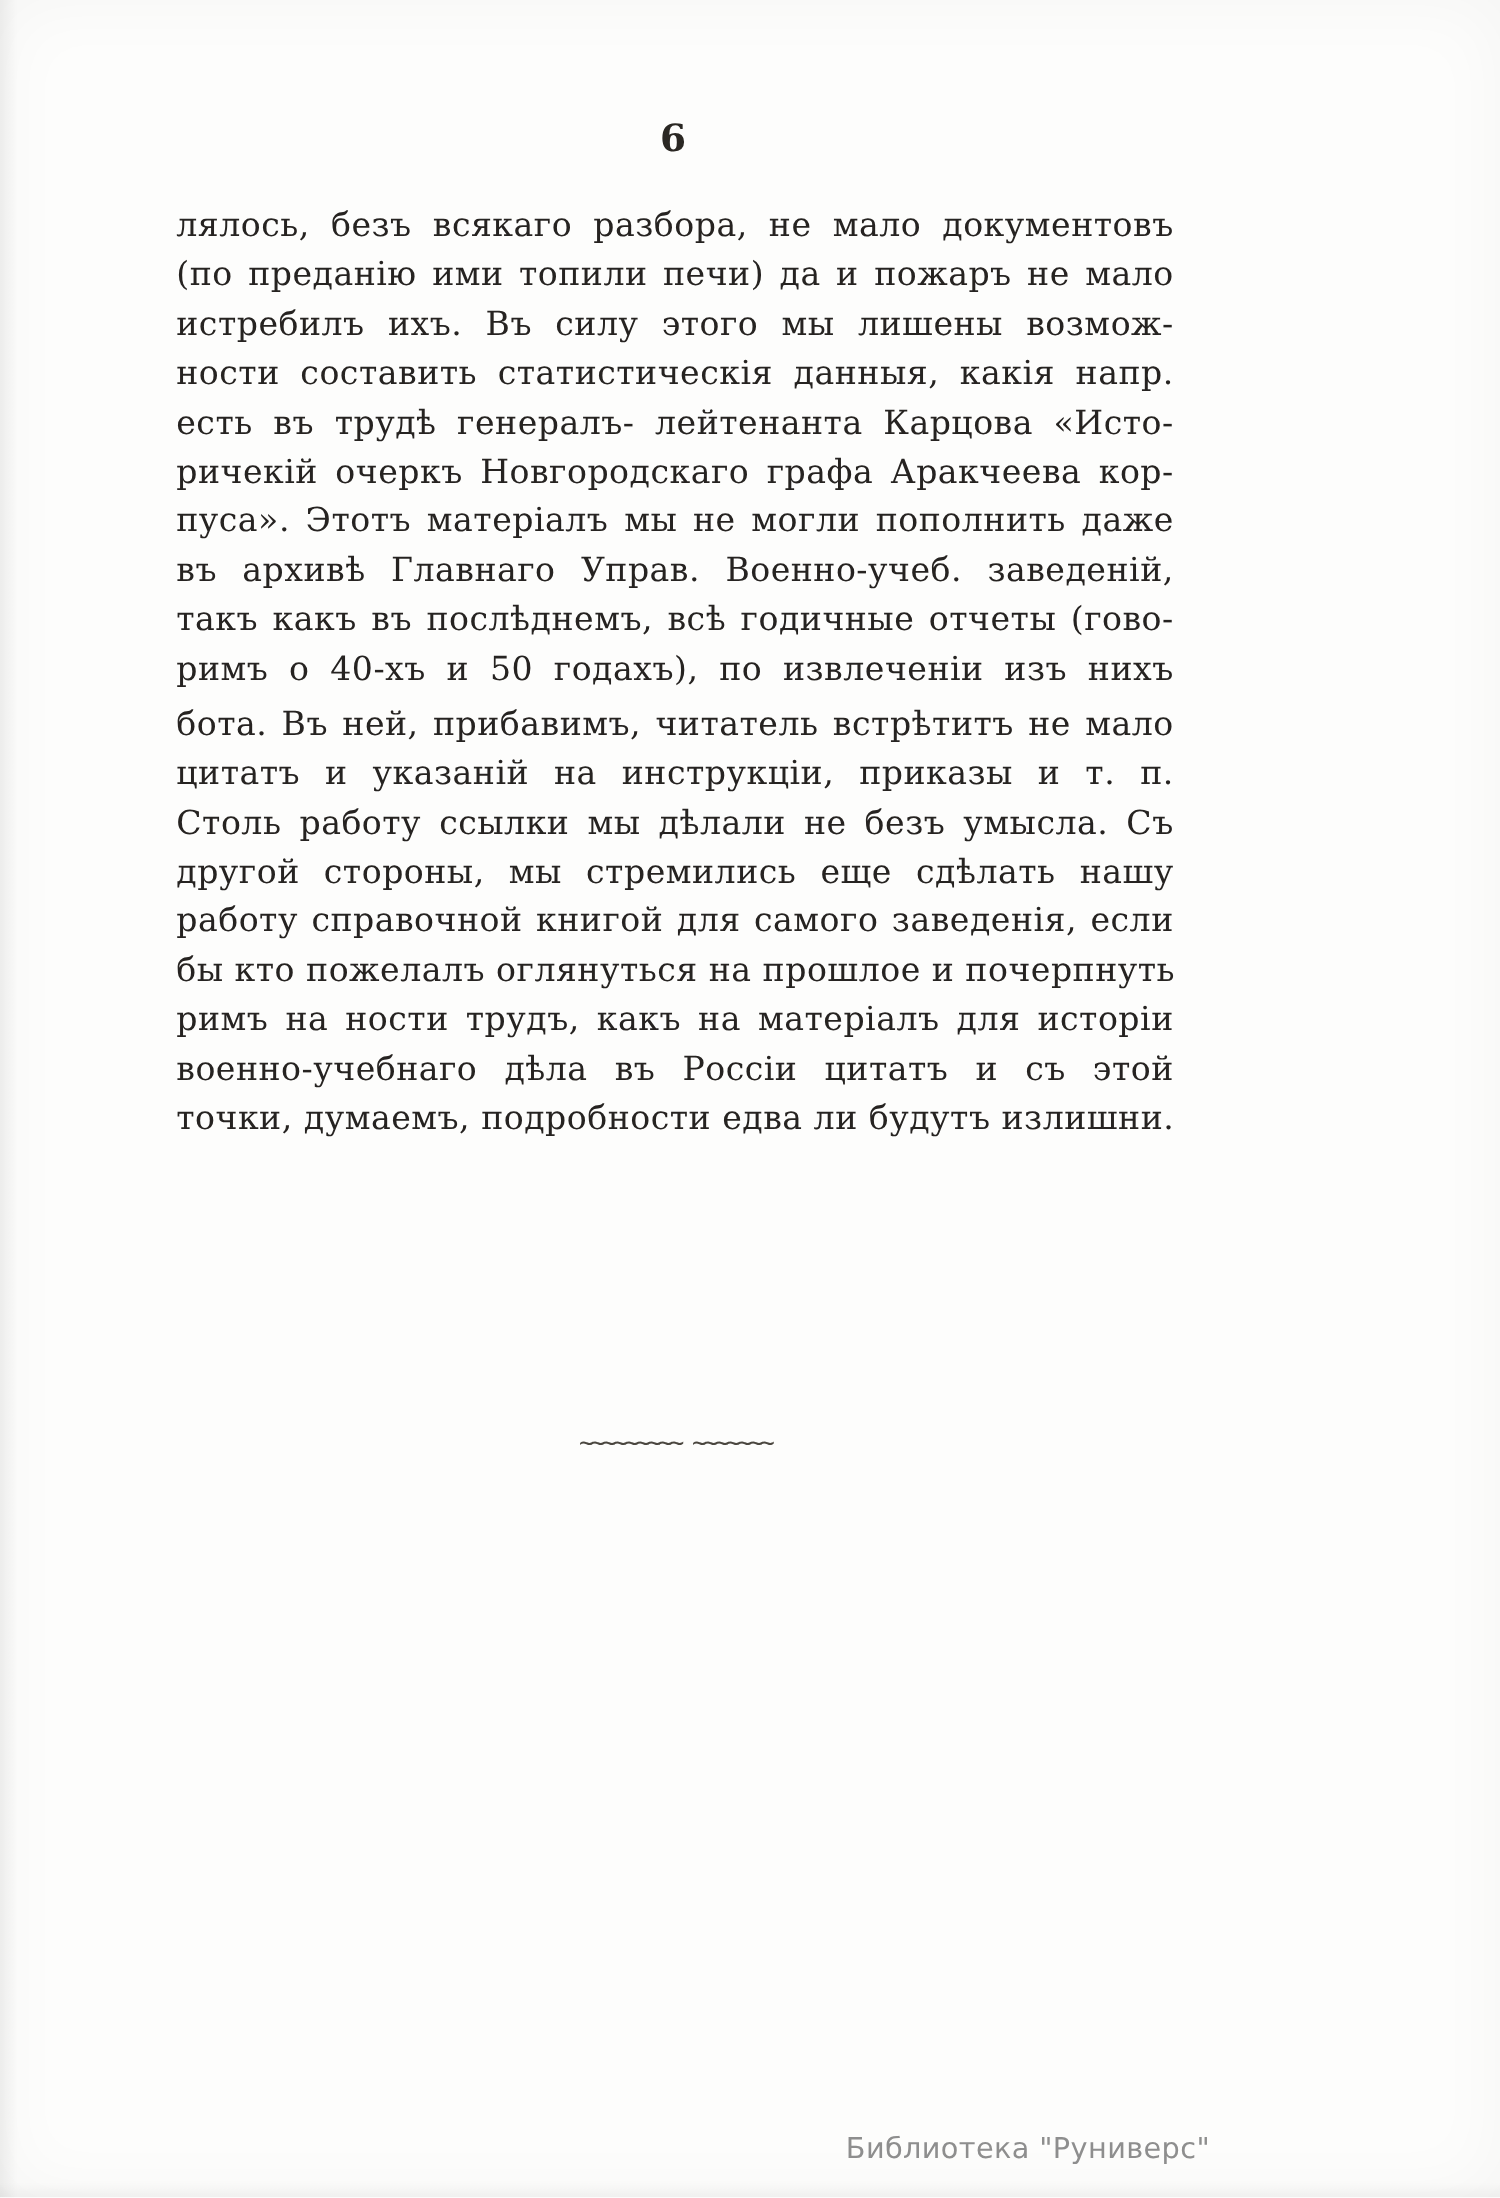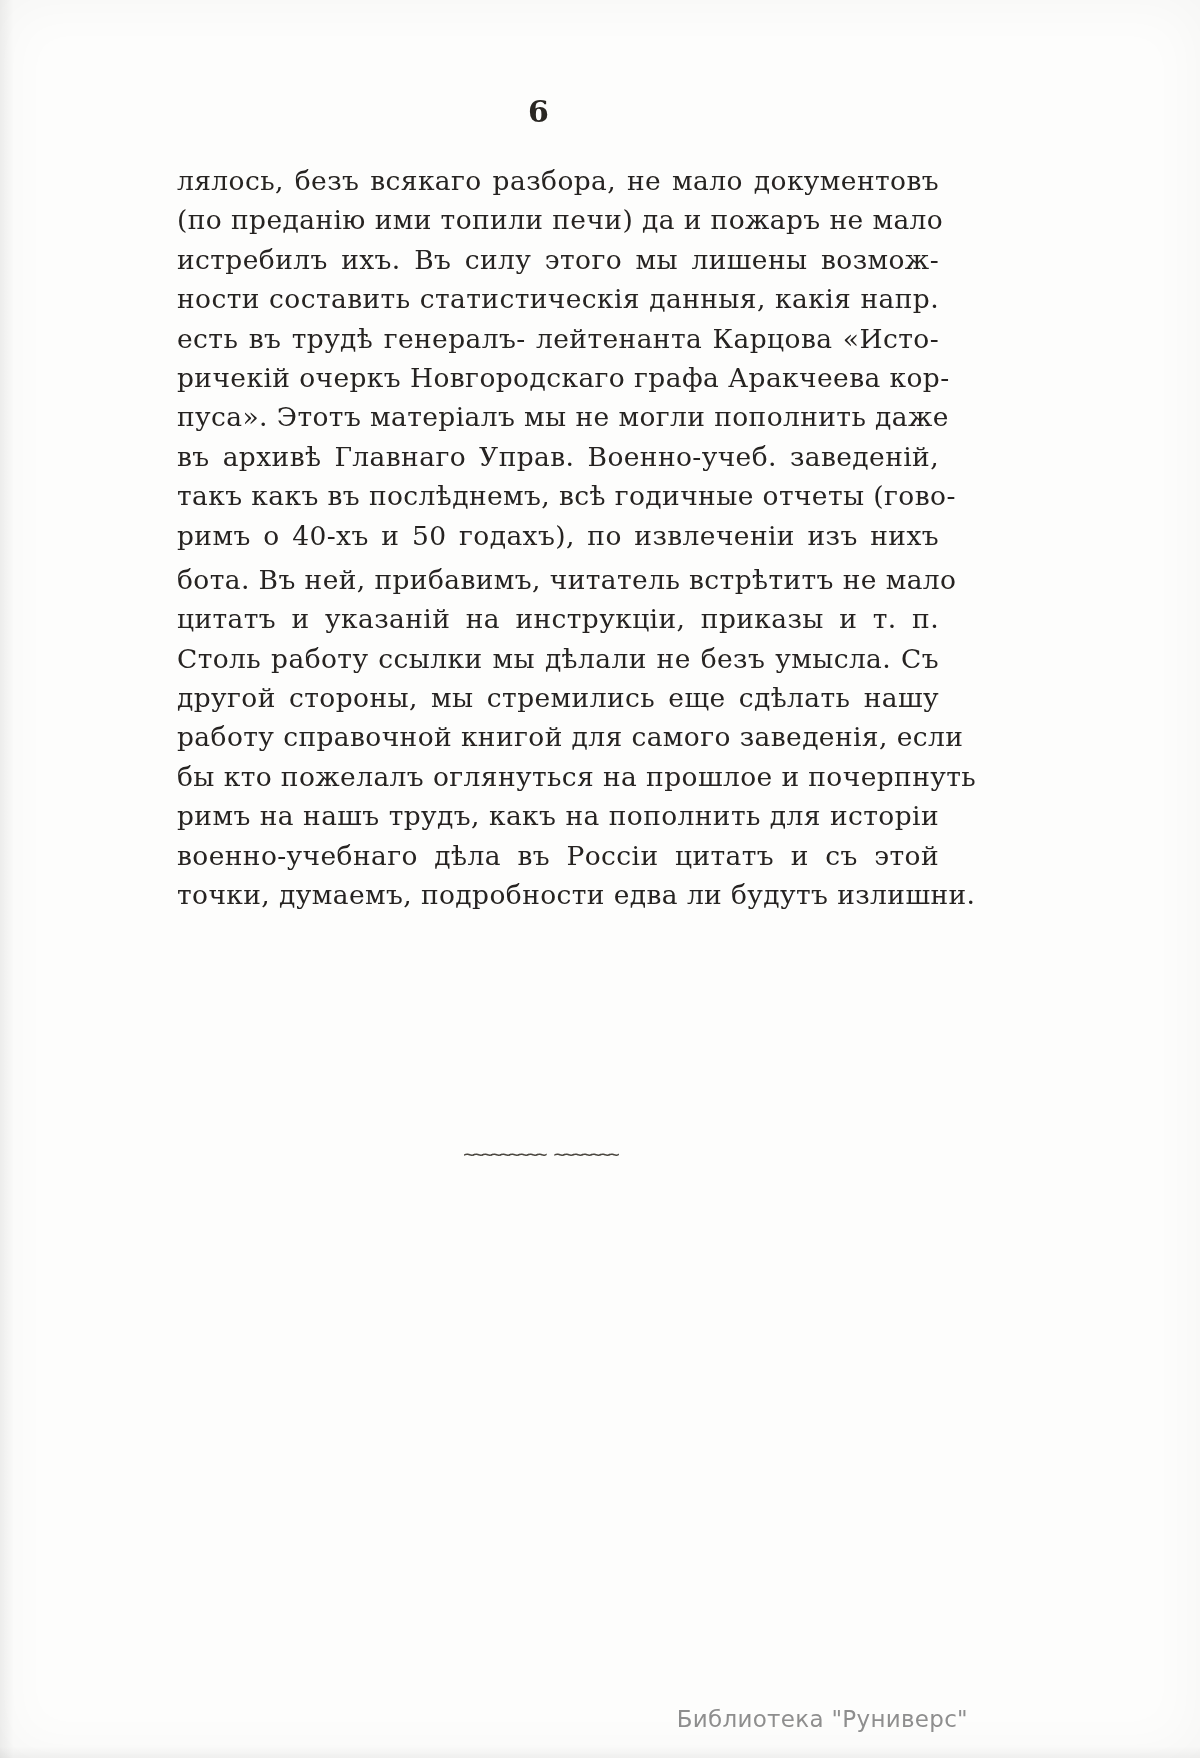--- a/index.html
+++ b/index.html
@@ -59,21 +59,20 @@
   .paragraph + .paragraph {
     margin-top: 5px;
   }
   .line {
     height: 39.4px;
     line-height: 39.4px;
     text-align: justify;
     text-align-last: justify;
     white-space: nowrap;
     overflow: visible;
-    margin-left: 36px;
   }
   .line.indent {
     padding-left: 40px;
   }
   .divider {
     position: absolute;
     top: 1142px;
     left: 141px;
     width: 798px;
     text-align: center;
@@ -115,21 +114,21 @@
       <div class="line">римъ о 40-хъ и 50 годахъ), по извлеченіи изъ нихъ</div>
     </div>
 
     <div class="paragraph">
       <div class="line">бота. Въ ней, прибавимъ, читатель встрѣтитъ не мало</div>
       <div class="line">цитатъ и указаній на инструкціи, приказы и т. п.</div>
       <div class="line">Столь работу ссылки мы дѣлали не безъ умысла. Съ</div>
       <div class="line">другой стороны, мы стремились еще сдѣлать нашу</div>
       <div class="line">работу справочной книгой для самого заведенія, если</div>
       <div class="line">бы кто пожелалъ оглянуться на прошлое и почерпнуть</div>
-      <div class="line">римъ на нашъ трудъ, какъ на пополнить для исторіи</div>
+      <div class="line">римъ на ности трудъ, какъ на матеріалъ для исторіи</div>
       <div class="line">военно-учебнаго дѣла въ Россіи цитатъ и съ этой</div>
       <div class="line">точки, думаемъ, подробности едва ли будутъ излишни.</div>
     </div>
 
   </div>
 
   <div class="divider">~~~~~~~~~ ~~~~~~~</div>
 
   <div class="watermark">Библиотека "Руниверс"</div>
 

